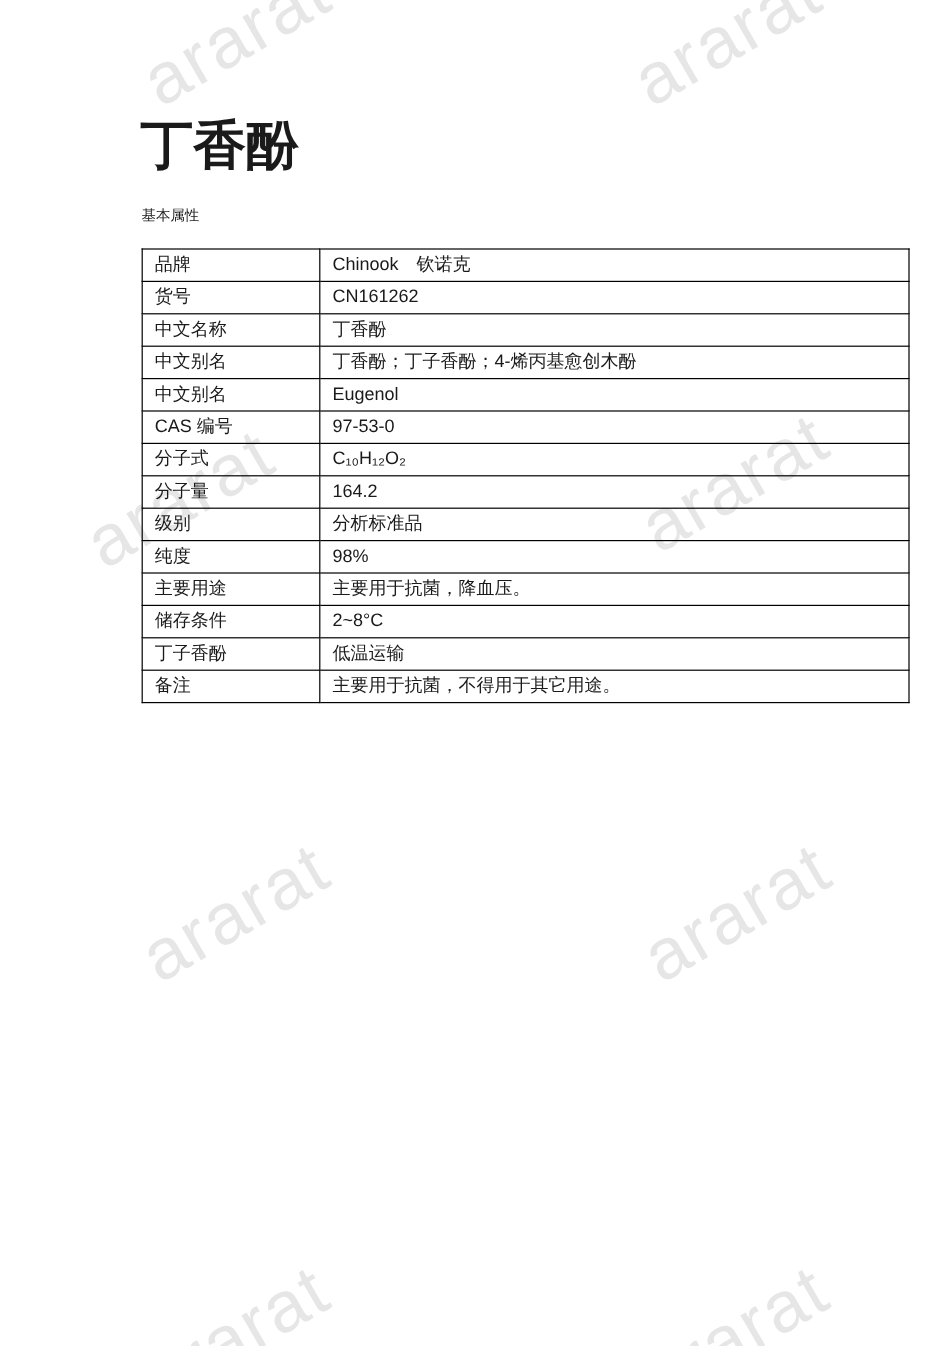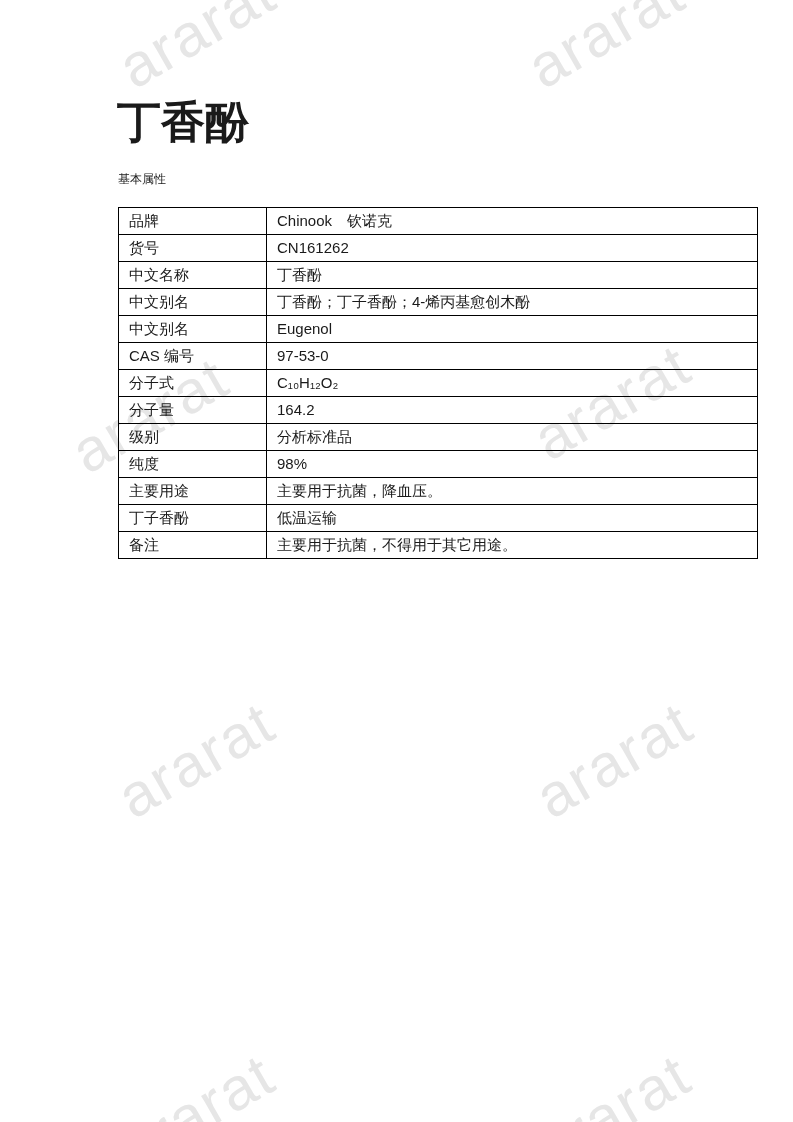--- a/index.html
+++ b/index.html
@@ -132,20 +132,24 @@
         </tr>
         <tr>
           <td class="label-cell">纯度</td>
           <td class="value-cell">98%</td>
         </tr>
         <tr>
           <td class="label-cell">主要用途</td>
           <td class="value-cell">主要用于抗菌，降血压。</td>
         </tr>
         <tr>
+          <td class="label-cell">储存条件</td>
+          <td class="value-cell">2~8°C</td>
+        </tr>
+        <tr>
           <td class="label-cell">丁子香酚</td>
           <td class="value-cell">低温运输</td>
         </tr>
         <tr>
           <td class="label-cell">备注</td>
           <td class="value-cell">主要用于抗菌，不得用于其它用途。</td>
         </tr>
       </tbody>
     </table>
   </div>

